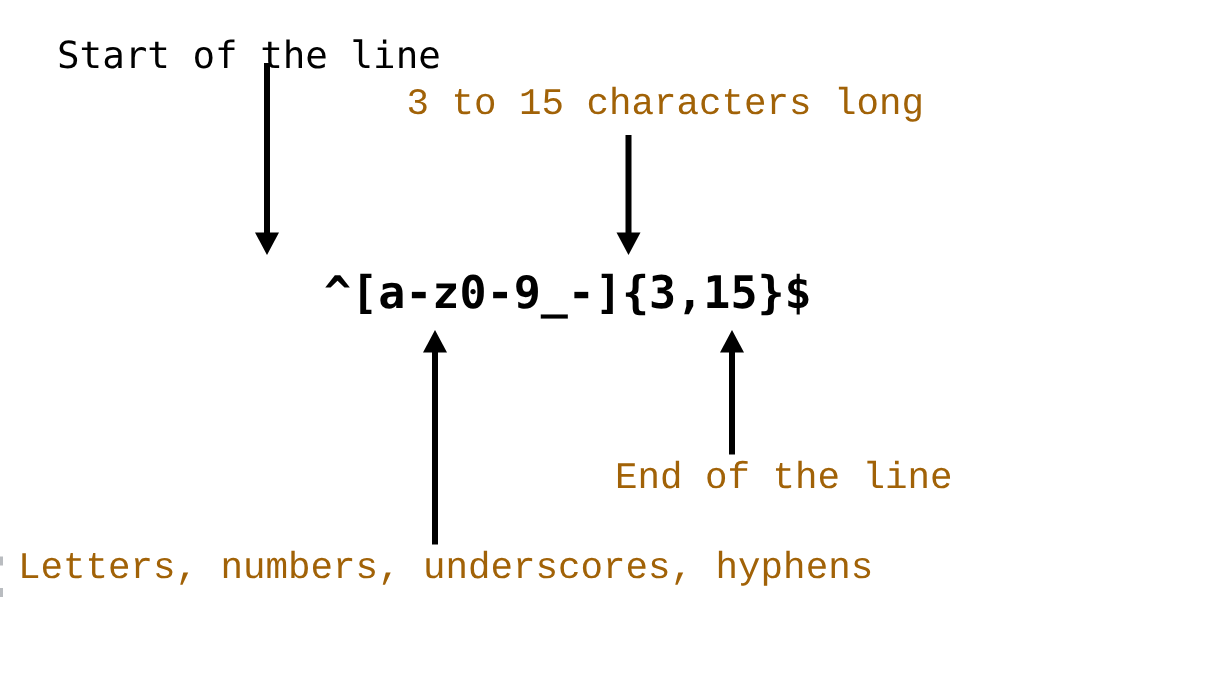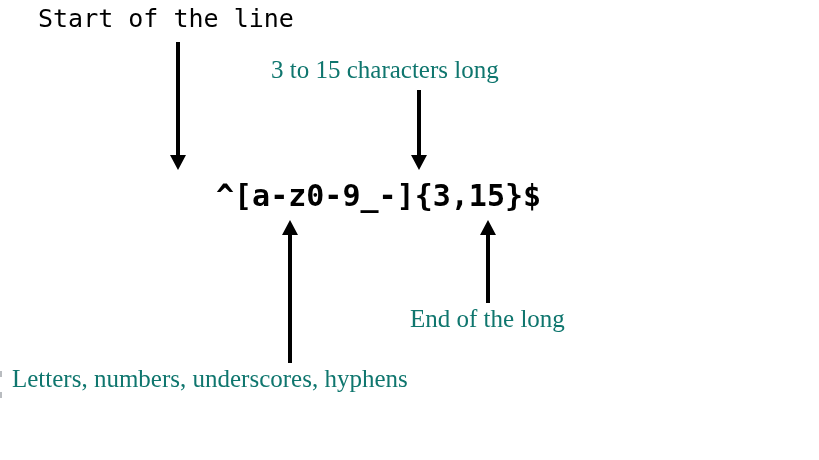--- a/index.html
+++ b/index.html
@@ -11,25 +11,25 @@
     height: 460px;
     background: #ffffff;
     position: relative;
     overflow: hidden;
     font-family: "DejaVu Sans", sans-serif;
     color: #000000;
   }
   .abs { position: absolute; }
 
   .label-sans {
-    font-family: Liberation Serif, serif;
+    font-family: Liberation Mono, monospace;
     font-size: 25px;
     line-height: 30px;
     white-space: nowrap;
-    color: #0f766e;
+    color: #a16207;
   }
   .label-mono {
     font-family: "DejaVu Sans Mono", "Liberation Mono", monospace;
     font-size: 25px;
     line-height: 30px;
     white-space: nowrap;
     color: #000;
   }
   .regex-text {
     font-family: "DejaVu Sans Mono", "Liberation Mono", monospace;
@@ -65,21 +65,21 @@
     position: absolute;
     left: 0;
     width: 2px;
     height: 6px;
     background: #b9bcc0;
   }
 </style>
 </head>
 <body>
 
-<div class="abs label-mono" style="left:38px; top:4px;">Start of the line</div>
+<div class="abs label-mono" style="left:38px; top:22px;">Start of the line</div>
 
 <div class="arrow down" style="left:170px; top:42px; height:128px;">
   <span class="shaft"></span>
   <span class="head"></span>
 </div>
 
 <div class="abs label-sans" style="left:271px; top:55px;">3 to 15 characters long</div>
 
 <div class="arrow down" style="left:411px; top:90px; height:80px;">
   <span class="shaft"></span>
@@ -91,18 +91,18 @@
 <div class="arrow up" style="left:282px; top:220px; height:143px;">
   <span class="shaft"></span>
   <span class="head"></span>
 </div>
 
 <div class="arrow up" style="left:480px; top:220px; height:83px;">
   <span class="shaft"></span>
   <span class="head"></span>
 </div>
 
-<div class="abs label-sans" style="left:410px; top:304px;">End of the long</div>
+<div class="abs label-sans" style="left:410px; top:304px;">End of the line</div>
 
 <div class="abs label-sans" style="left:12px; top:364px;">Letters, numbers, underscores, hyphens</div>
 
 <div class="edge-artifact" style="top:371px;"></div>
 <div class="edge-artifact" style="top:392px;"></div>
 
 </body></html>

